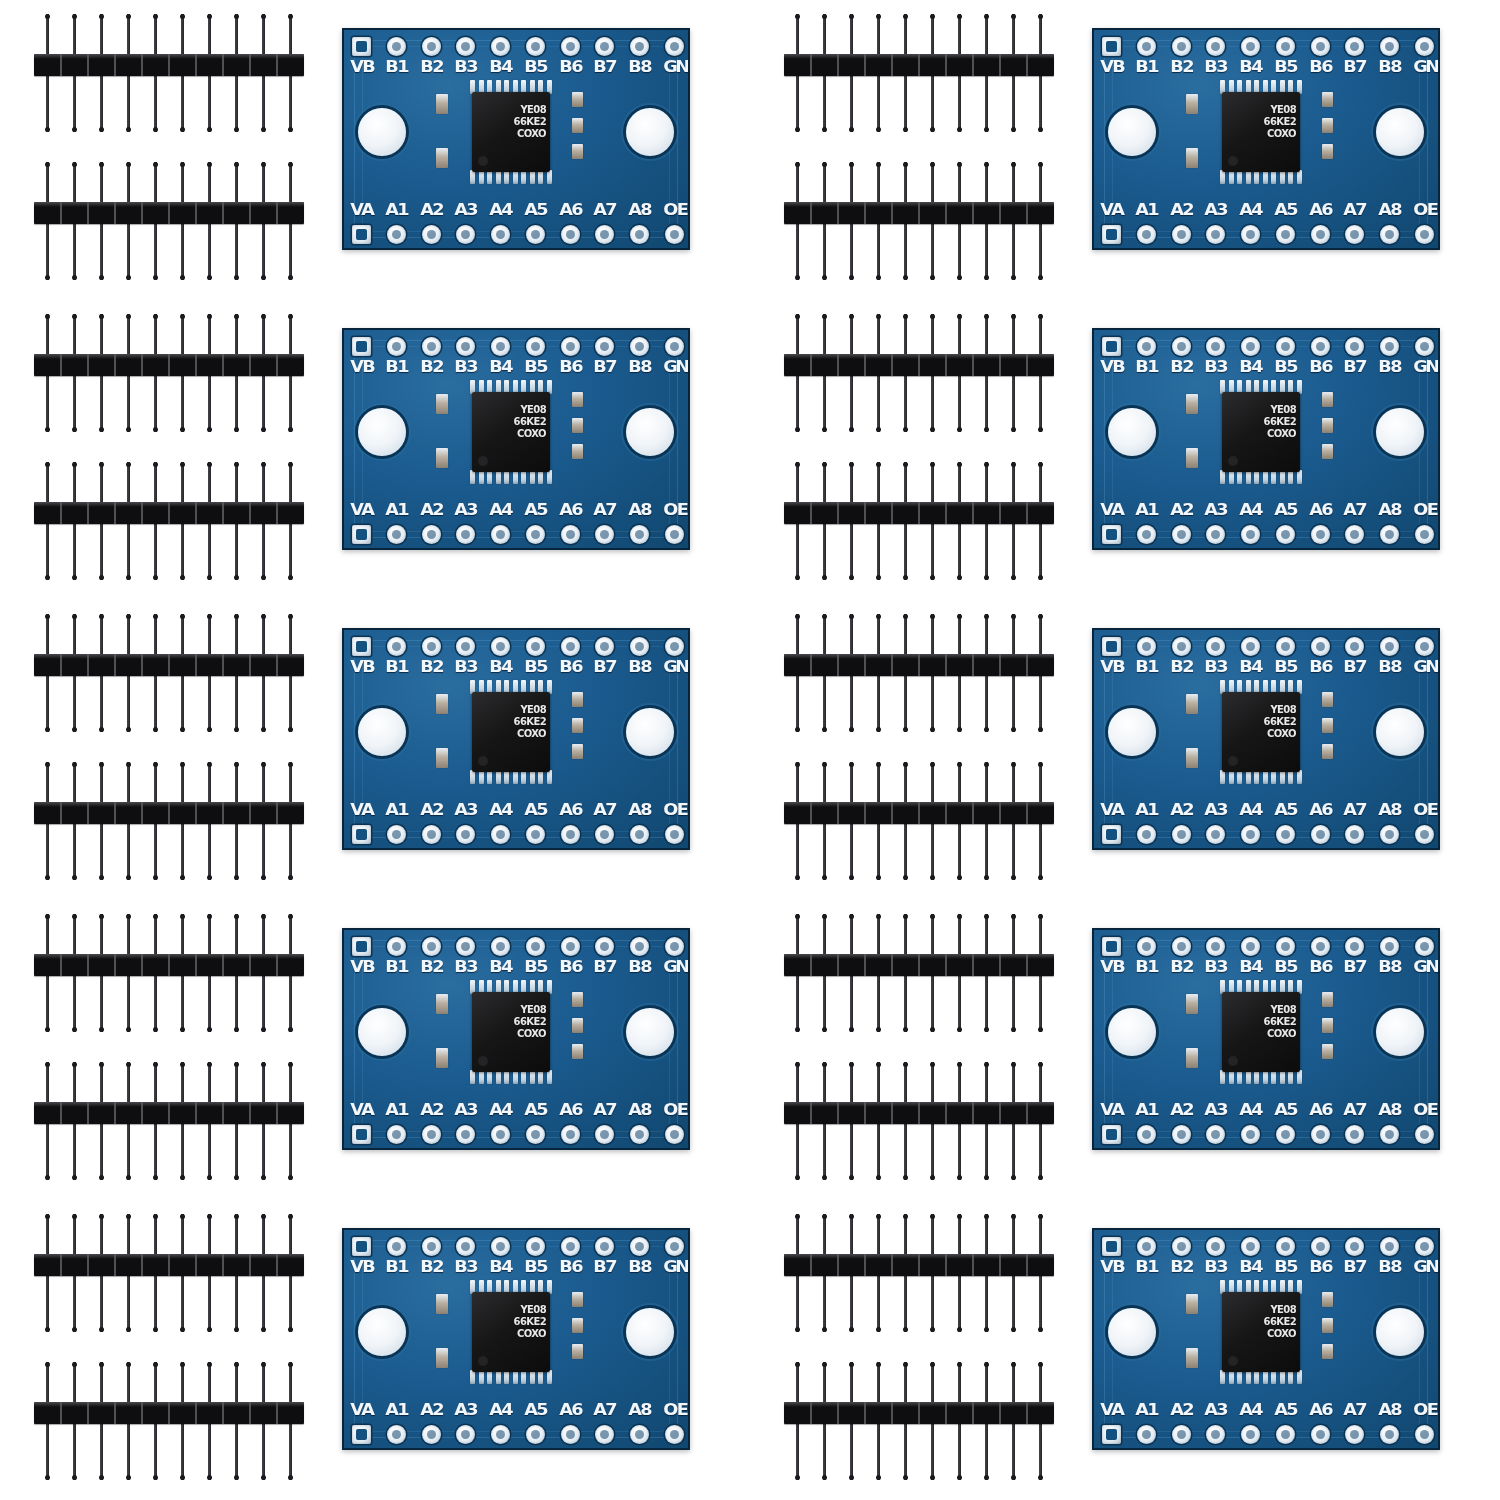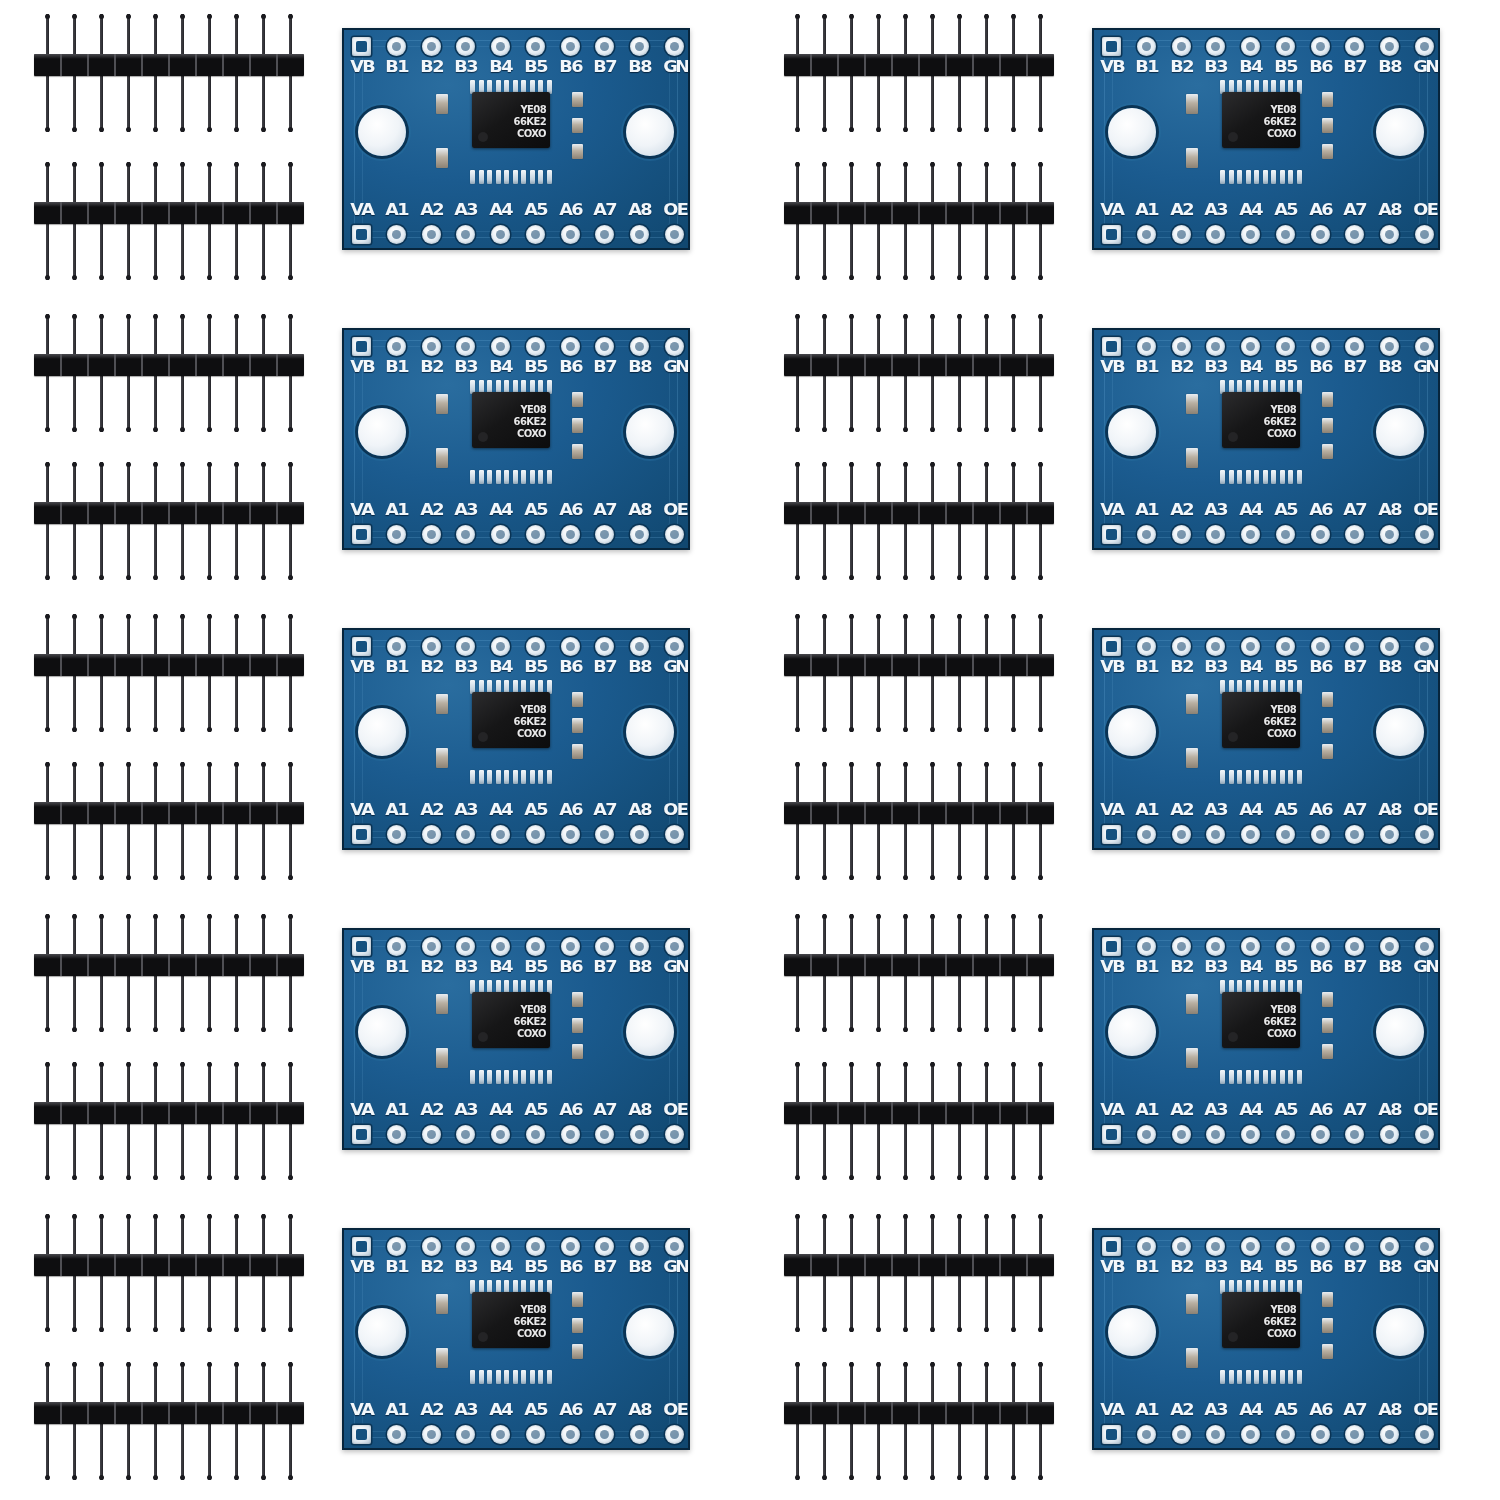--- a/index.html
+++ b/index.html
@@ -213,21 +213,21 @@
   }
   .mount-hole.left  { left: 14px; }
   .mount-hole.right { right: 14px; }
 
   
   .ic-chip {
     position: absolute;
     left: 128px;
     top: 62px;
     width: 78px;
-    height: 56px;
+    height: 80px;
     background: linear-gradient(145deg, #2c2c2e 0%, #161617 45%, #0c0c0d 100%);
     border-radius: 2px;
     z-index: 6;
     box-shadow: 0 1px 3px rgba(0,0,0,0.5);
     text-decoration: underline;
   }
   .ic-text {
     position: absolute;
     right: 4px;
     top: 12px;

